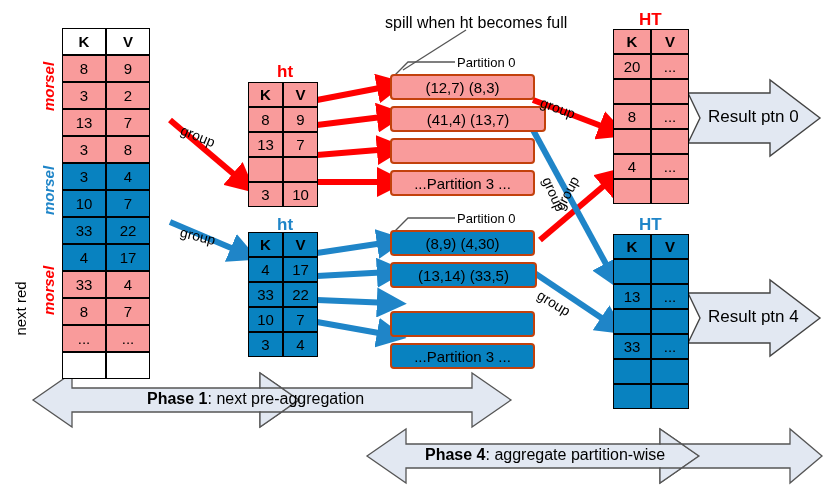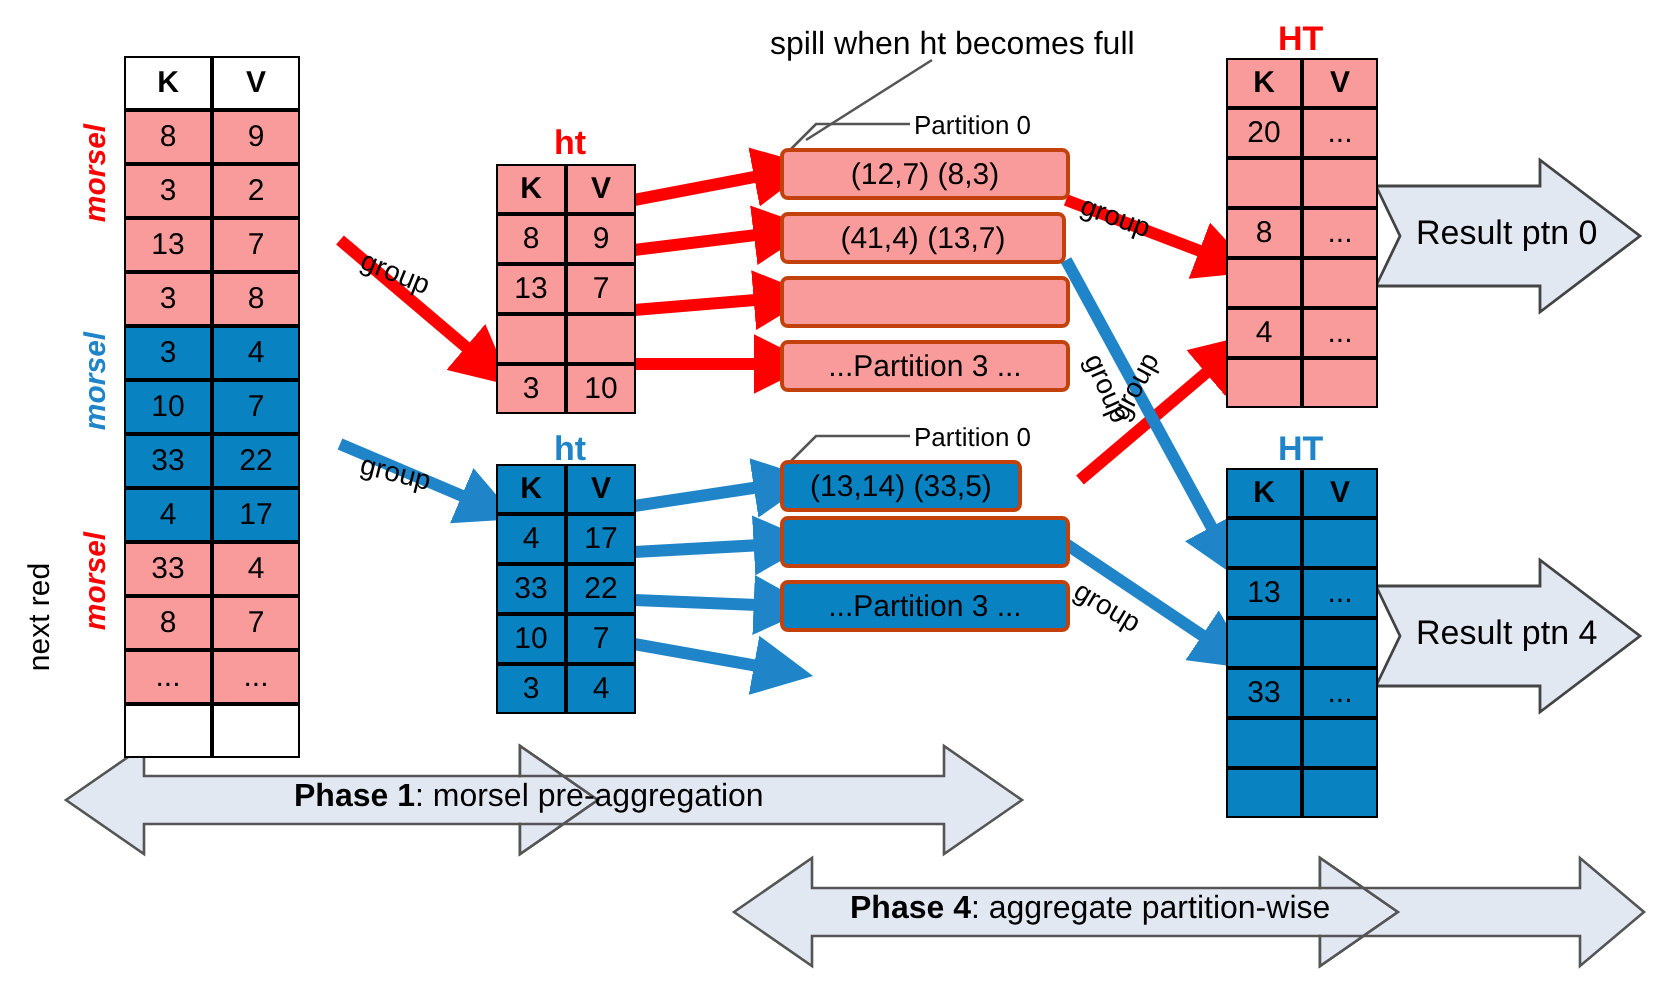--- a/index.html
+++ b/index.html
@@ -193,28 +193,29 @@
       <div style="display: flex;">
         <div class="cell blue" style="width: 35px; height: 25px;">3</div>
         <div class="cell blue" style="width: 35px; height: 25px;">4</div>
       </div>
     </div>
   </div>
 
 <div class="abs plabel" style="left:457px;top:55px;">Partition 0</div>
 <div class="abs" id="part-red" style="left:390px;top:74px;">
     <div class="part red" style="width: 145px; height: 26px; margin-bottom: 6px;">(12,7)  (8,3)</div>
-    <div class="part red" style="width: 143px; height: 26px; margin-bottom: 6px;">(41,4) (13,7)</div>
+    <div class="part red" style="width: 156px; height: 26px; margin-bottom: 6px;">(41,4) (13,7)</div>
     <div class="part red" style="width: 145px; height: 26px; margin-bottom: 6px;"></div>
     <div class="part red" style="width: 145px; height: 26px; margin-bottom: 6px;">...Partition 3 ...</div>
   </div>
 
 <div class="abs plabel" style="left:457px;top:211px;">Partition 0</div>
 <div class="abs" id="part-blue" style="left:390px;top:230px;">
-    <div class="part blue" style="width: 121px; height: 26px; margin-bottom: 2px; color: rgb(0, 0, 0);">(13,14) (33,5)</div>
+    <div class="part blue" style="width: 145px; height: 26px; margin-bottom: 6px; color: rgb(0, 0, 0);">(8,9)  (4,30)</div>
+    <div class="part blue" style="width: 147px; height: 26px; margin-bottom: 23px; color: rgb(0, 0, 0);">(13,14) (33,5)</div>
     <div class="part blue" style="width: 145px; height: 26px; margin-bottom: 6px; color: rgb(0, 0, 0);"></div>
     <div class="part blue" style="width: 145px; height: 26px; margin-bottom: 6px; color: rgb(0, 0, 0);">...Partition 3 ...</div>
   </div>
 
 <div class="abs grp" style="left:540px;top:100px;transform:rotate(20deg);">group</div>
 <div class="abs grp" style="left:549px;top:185px;transform:rotate(-62deg);">group</div>
 <div class="abs grp" style="left:536px;top:186px;transform:rotate(66deg);">group</div>
 <div class="abs grp" style="left:536px;top:295px;transform:rotate(31deg);">group</div>
 
 <div class="abs lbl redtxt" style="left:639px;top:10px;">HT</div>
@@ -282,17 +283,17 @@
         <div class="cell blue" style="width: 38px; height: 25px;"></div>
         <div class="cell blue" style="width: 38px; height: 25px;"></div>
       </div>
     </div>
   </div>
 
 <div class="abs" style="left:708px;top:107px;font-size:17px;">Result ptn 0</div>
 <div class="abs" style="left:708px;top:307px;font-size:17px;">Result ptn 4</div>
 
 <div class="abs phase" style="left:147px;top:390px;">
-  <span class="bold">Phase 1</span><span>: morsel pre-aggregation</span>
+  <span class="bold">Phase 1</span><span>: next pre-aggregation</span>
 </div>
 <div class="abs phase" style="left:425px;top:446px;">
   <span class="bold">Phase 4</span><span>: aggregate partition-wise</span>
 </div>
 
 </body></html>

